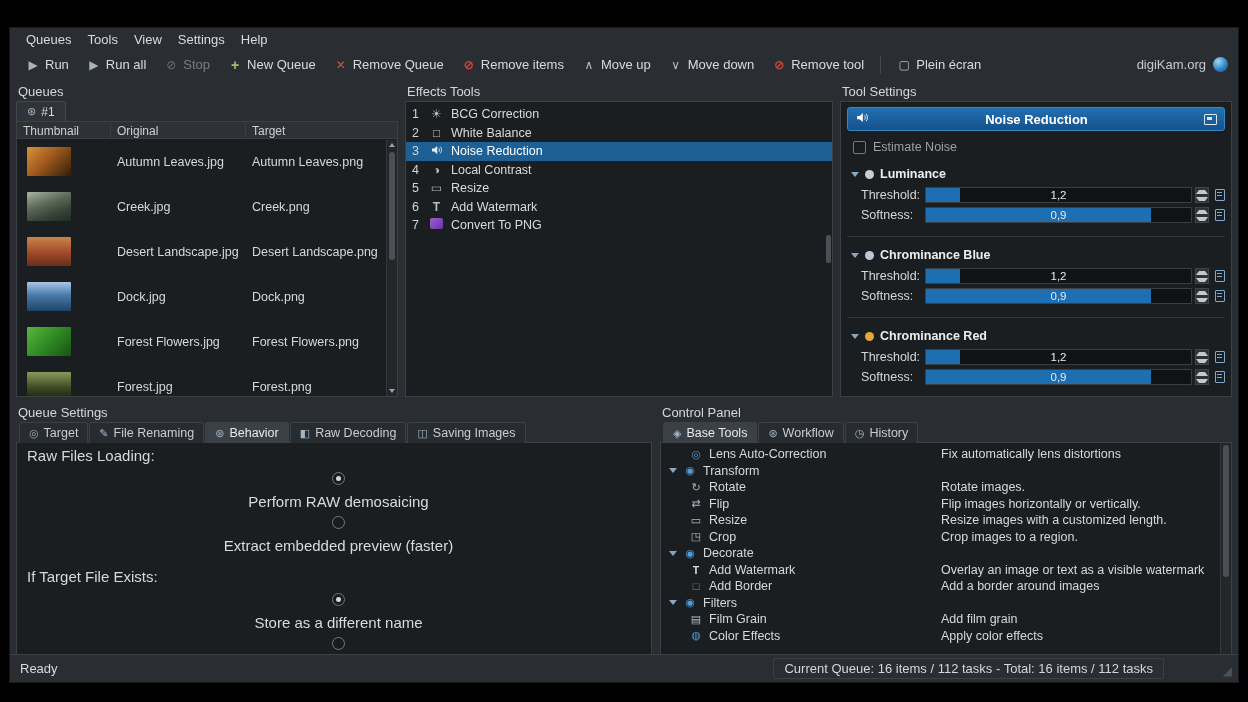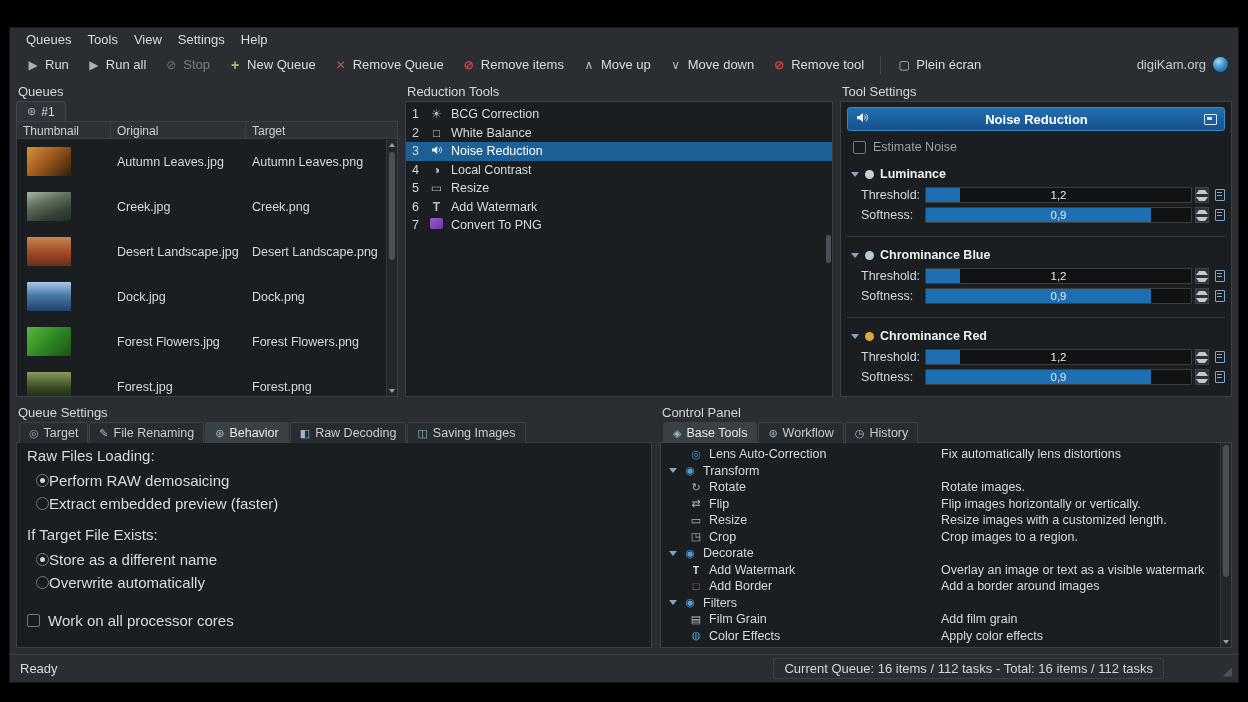--- a/index.html
+++ b/index.html
@@ -116,21 +116,21 @@
   .tabs { display:flex; gap:1px; padding-left:3px; height:20px; position:relative; z-index:2; }
   .tab { display:flex; align-items:center; gap:5px; padding:0 9px; font-size:12.5px; color:#c9cdd1;
     background:#282b2f; border:1px solid #3c4146; border-bottom:none; border-radius:3px 3px 0 0; margin-bottom:-1px; }
   .tab.active { background:#3b4046; color:#e8eaec; }
   .tab .tb-ico { width:auto; font-size:11px; color:#9fb6c9; }
   .tab-content { flex:1; background:#1b1e21; border:1px solid #3c4146; position:relative; overflow:hidden; }
 
   
   .qs-content { padding:4px 10px; font-size:15px; }
   .qs-heading { color:#d6d9dc; margin-bottom:8px; }
-  .opt-row { display:flex; align-items:center; margin:0 0 6px 9px; }
+  .opt-row { display:flex; align-items:center; gap:8px; margin:0 0 6px 9px;flex-direction:column; }
   .radio { width:13px; height:13px; border:1px solid #75797d; border-radius:50%; background:#191c1f; position:relative; flex:none; }
   .radio.checked::after { content:""; position:absolute; left:3px; top:3px; width:5px; height:5px; border-radius:50%; background:#d4d7da; }
   .qs-group2 { margin-top:14px; }
   .qs-cores { margin-top:21px; display:flex; align-items:center; gap:8px; }
 
   
   .tree { padding-top:3px; font-size:12.5px; color:#d6d9dc; }
   .tree-row { display:flex; height:16.5px; align-items:center; }
   .tr-name { width:280px; flex:none; display:flex; align-items:center; gap:6px; overflow:hidden; white-space:nowrap; }
   .tr-desc { flex:1; overflow:hidden; white-space:nowrap; }
@@ -281,21 +281,21 @@
               <div class="thumbbar" style="top:12px;height:108px"></div>
               <div class="sb-arr" style="bottom:0">
                   <i class="tri-down"></i>
                 </div>
             </div>
           </div>
         </div>
       </div>
 
       <div class="panel-col tools-col">
-        <div class="panel-title">Reduction Tools</div>
+        <div class="panel-title">Effects Tools</div>
         <div class="panel-box" style="padding-top:3px">
           <div class="tool-row">
             <span class="num">1</span>
             <span class="t-ico ico-sun">☀</span>
             <span>BCG Correction</span>
           </div>
           <div class="tool-row">
             <span class="num">2</span>
             <span class="t-ico ico-wb">□</span>
             <span>White Balance</span>

